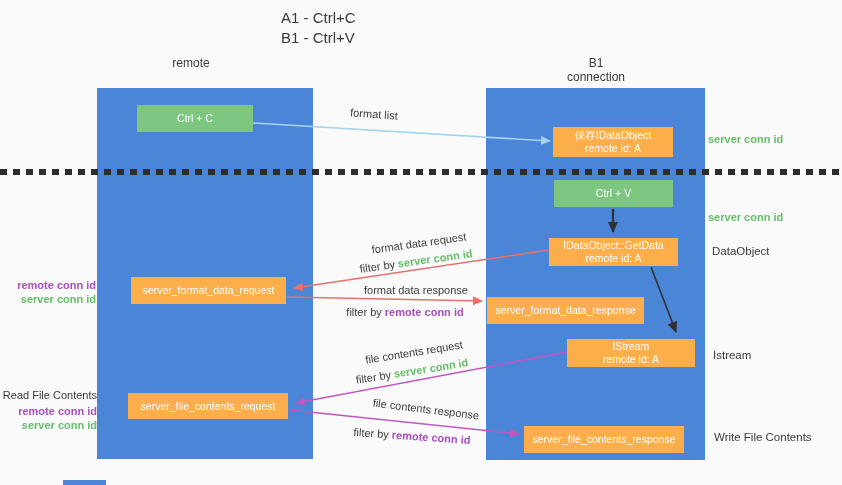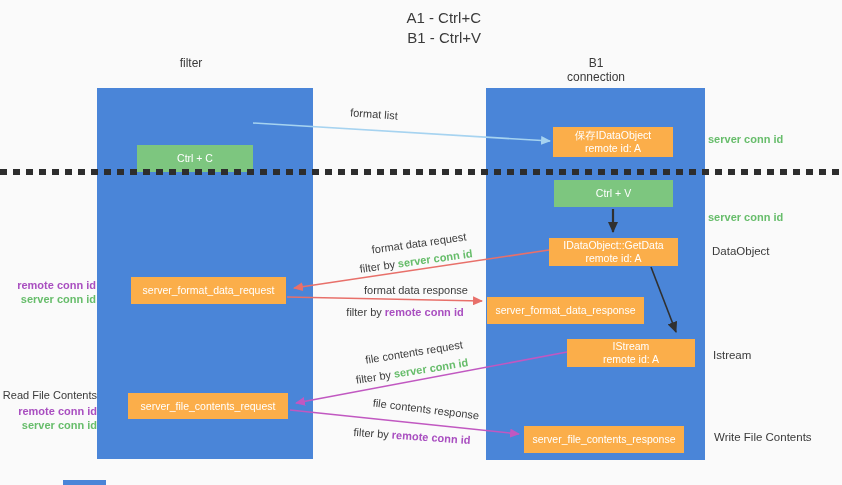--- a/index.html
+++ b/index.html
@@ -1,41 +1,41 @@
 <!DOCTYPE html>
 <html><head>
 <meta charset="utf-8">
 <style>
   * { margin:0; padding:0; box-sizing:border-box; }
   html,body { background:#fafafa; }
   body { font-family:"Liberation Sans", sans-serif; }
   .canvas { position:relative; width:842px; height:485px; background:#fafafa; overflow:hidden; }
 
-  .title { position:absolute; left:281px; top:8px; width:200px; text-align:right;
+  .title { position:absolute; left:281px; top:8px; width:200px; text-align:left;
            font-size:15px; line-height:20px; color:#3a3a3a; }
 
   .lane { position:absolute; background:#4a85d8; z-index:1; }
   .lane-a1 { left:97px;  top:88px; width:216px; height:371px; }
   .lane-b1 { left:486px; top:88px; width:219px; height:372px; }
 
   .lane-header { position:absolute; width:120px; text-align:center; font-size:12px;
                  line-height:14px; color:#3a3a3a; z-index:2; }
   .hdr-a1 { left:131px; top:56px; }
   .hdr-b1 { left:536px; top:56px; }
 
   .divider { position:absolute; left:0; top:169px; width:842px; height:6px; z-index:4;
              background:repeating-linear-gradient(to right,#2d2d2d 0 7px,transparent 7px 13px); }
 
   .box { position:absolute; display:flex; flex-direction:column; align-items:center;
          justify-content:center; color:#fff; font-size:10.5px; line-height:13px;
          text-align:center; z-index:3; white-space:nowrap; }
   .green  { background:#7dc67f; }
   .orange { background:#fbae4a; }
 
-  .b-ctrl-c   { left:137px; top:105px; width:116px; height:27px;margin-top:40px; }
+  .b-ctrl-c   { left:137px; top:105px; width:116px; height:27px; }
   .b-saveobj  { left:553px; top:127px; width:120px; height:30px; }
   .b-ctrl-v   { left:554px; top:180px; width:119px; height:27px; }
   .b-getdata  { left:549px; top:238px; width:129px; height:28px; }
   .b-fmt-resp { left:487px; top:289px; width:157px; height:27px;margin-top:8px; }
   .b-istream  { left:567px; top:339px; width:128px; height:28px; }
   .b-fc-resp  { left:524px; top:426px; width:160px; height:27px; }
   .b-fmt-req  { left:131px; top:277px; width:155px; height:27px; }
   .b-fc-req   { left:128px; top:393px; width:160px; height:26px; }
 
   svg.arrows { position:absolute; left:0; top:0; z-index:5; pointer-events:none; }
@@ -60,21 +60,21 @@
 <body>
 
 <div class="canvas">
 
   <div class="title">
     <div>A1 - Ctrl+C</div>
     <div>B1 - Ctrl+V</div>
   </div>
 
   <div class="lane-header hdr-a1">
-    <div>filter</div>
+    <div>remote</div>
   </div>
   <div class="lane-header hdr-b1">
     <div>B1</div>
     <div>connection</div>
   </div>
 
   <div class="lane lane-a1"></div>
   <div class="lane lane-b1"></div>
   <div class="clipped"></div>
 

